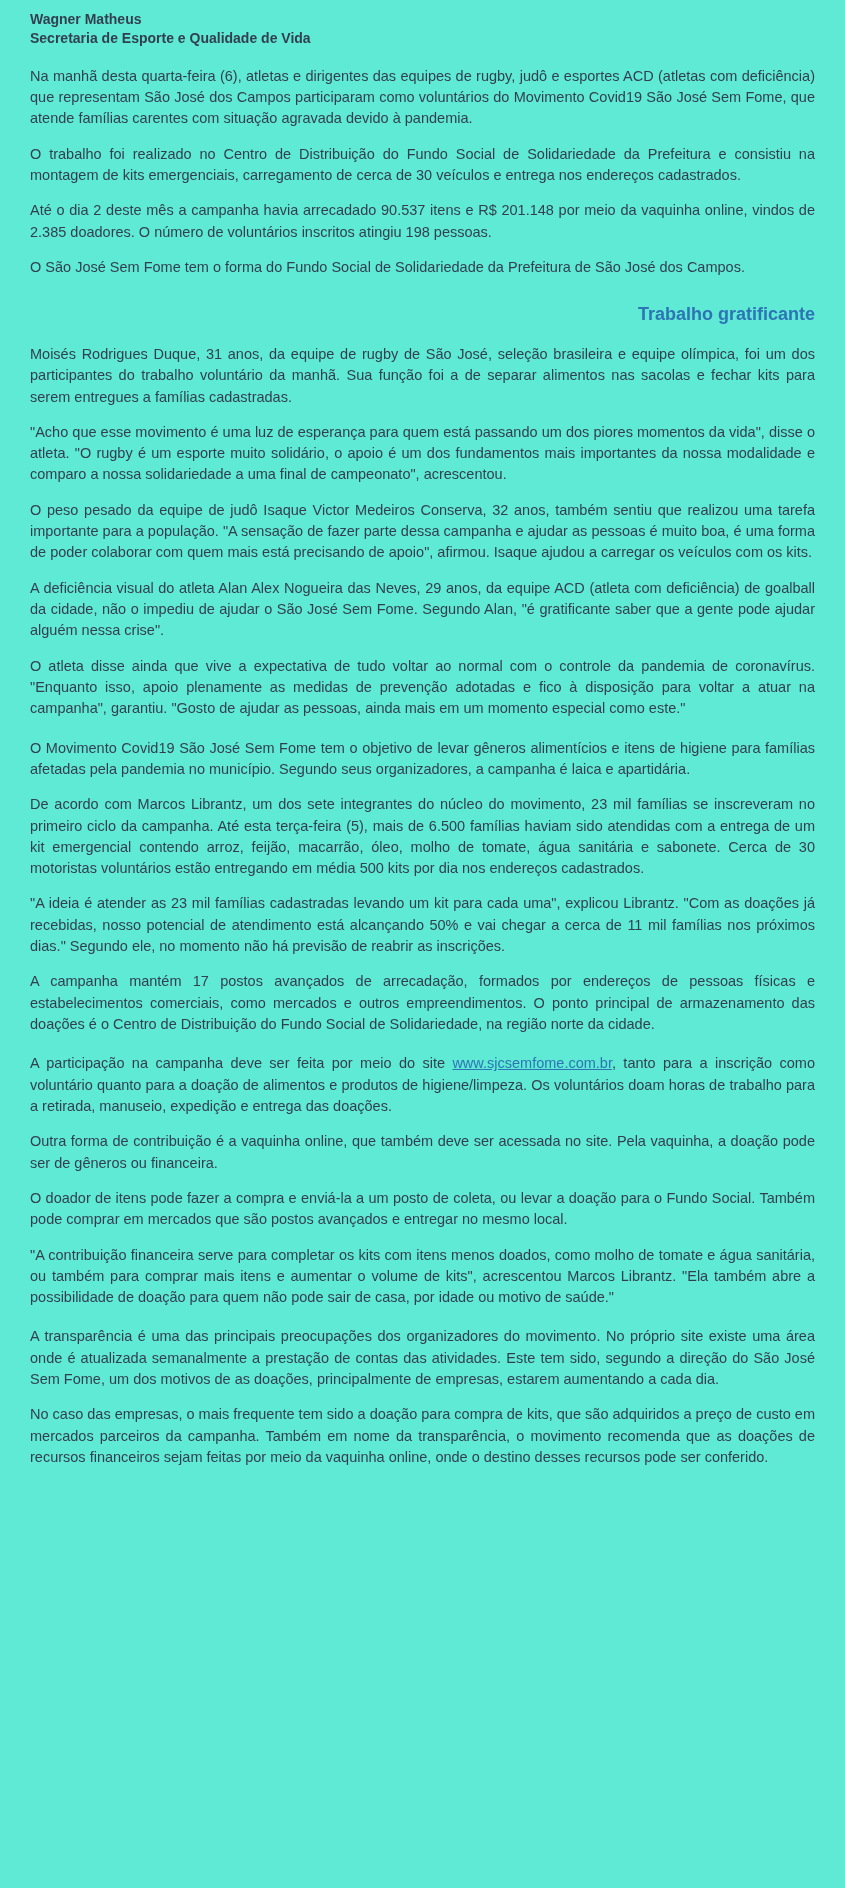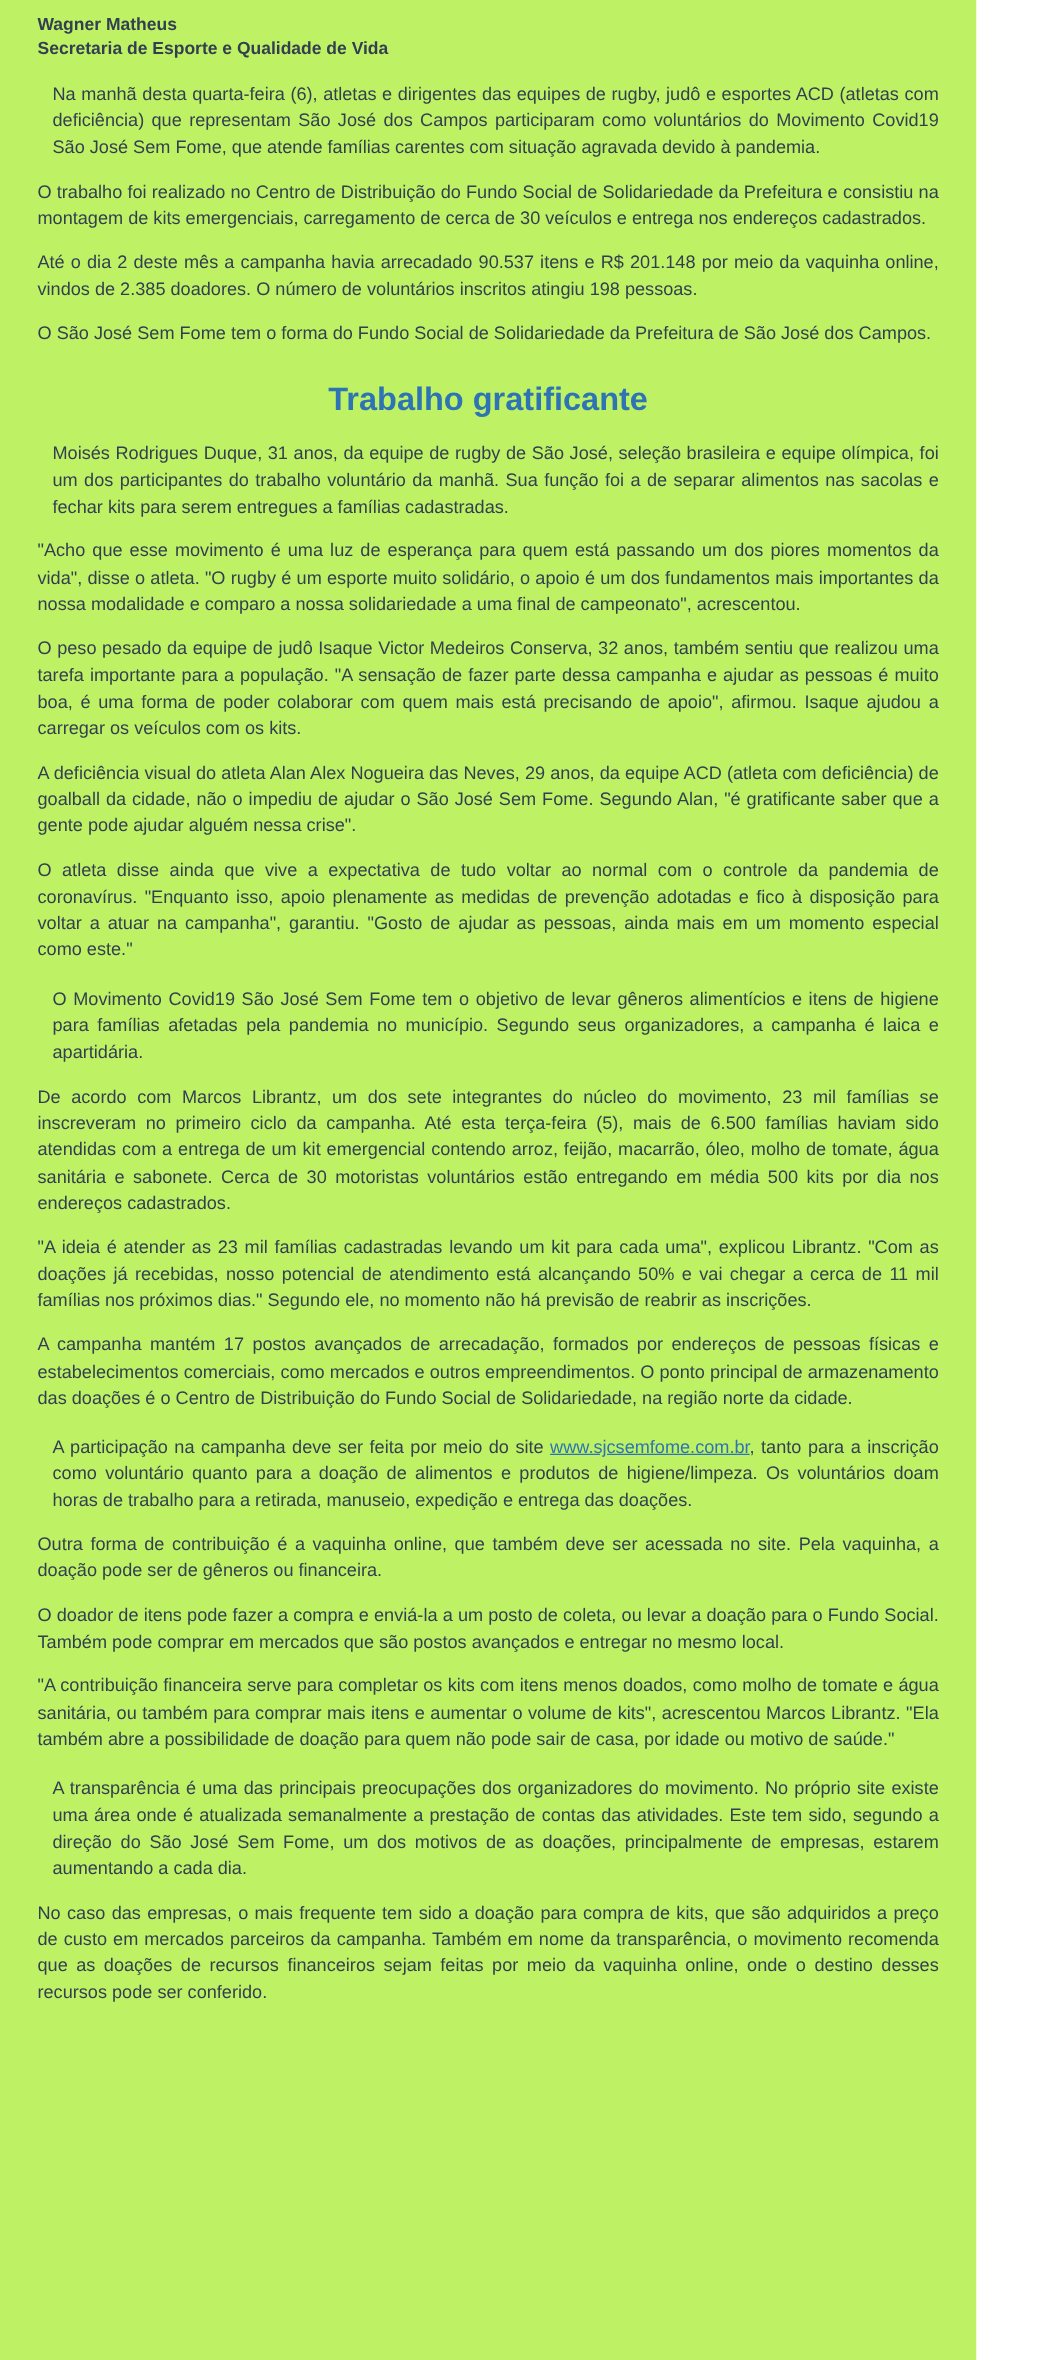--- a/index.html
+++ b/index.html
@@ -1,49 +1,49 @@
 <!DOCTYPE html>
 <html><head>
 <meta charset="utf-8">
 <style>
   html, body {
     margin: 0;
     padding: 0;
     background: #ffffff;
   }
   .page {
-    width: 781px;
+    width: 845px;
     min-height: 1888px;
     box-sizing: border-box;
     padding: 10px 30px 30px 30px;
-    background: #bef264;
+    background: #5eead4;
     font-family: "Liberation Sans", sans-serif;
     color: #333F50;
   }
   .author-line {
     font-size: 14px;
     font-weight: bold;
     line-height: 1.35;
     margin: 0;
     text-align: left;
   }
   .para {
     font-size: 14.5px;
     line-height: 1.47;
     text-align: justify;
     margin: 14px 0;
   }
-  .para:first-of-type { margin-top: 18px; margin-left: 12px; }
+  .para:first-of-type { margin-top: 18px; }
   h2.heading {
     color: #2E74B5;
-    font-size: 26px;
+    font-size: 18px;
     font-weight: bold;
     line-height: 1.2;
     margin: 26px 0 10px 0;
-    text-align: center;
+    text-align: right;
   }
   a.link {
     color: #2E74B5;
     text-decoration: underline;
     cursor: pointer;
   }
 </style>
 </head>
 <body>
 

